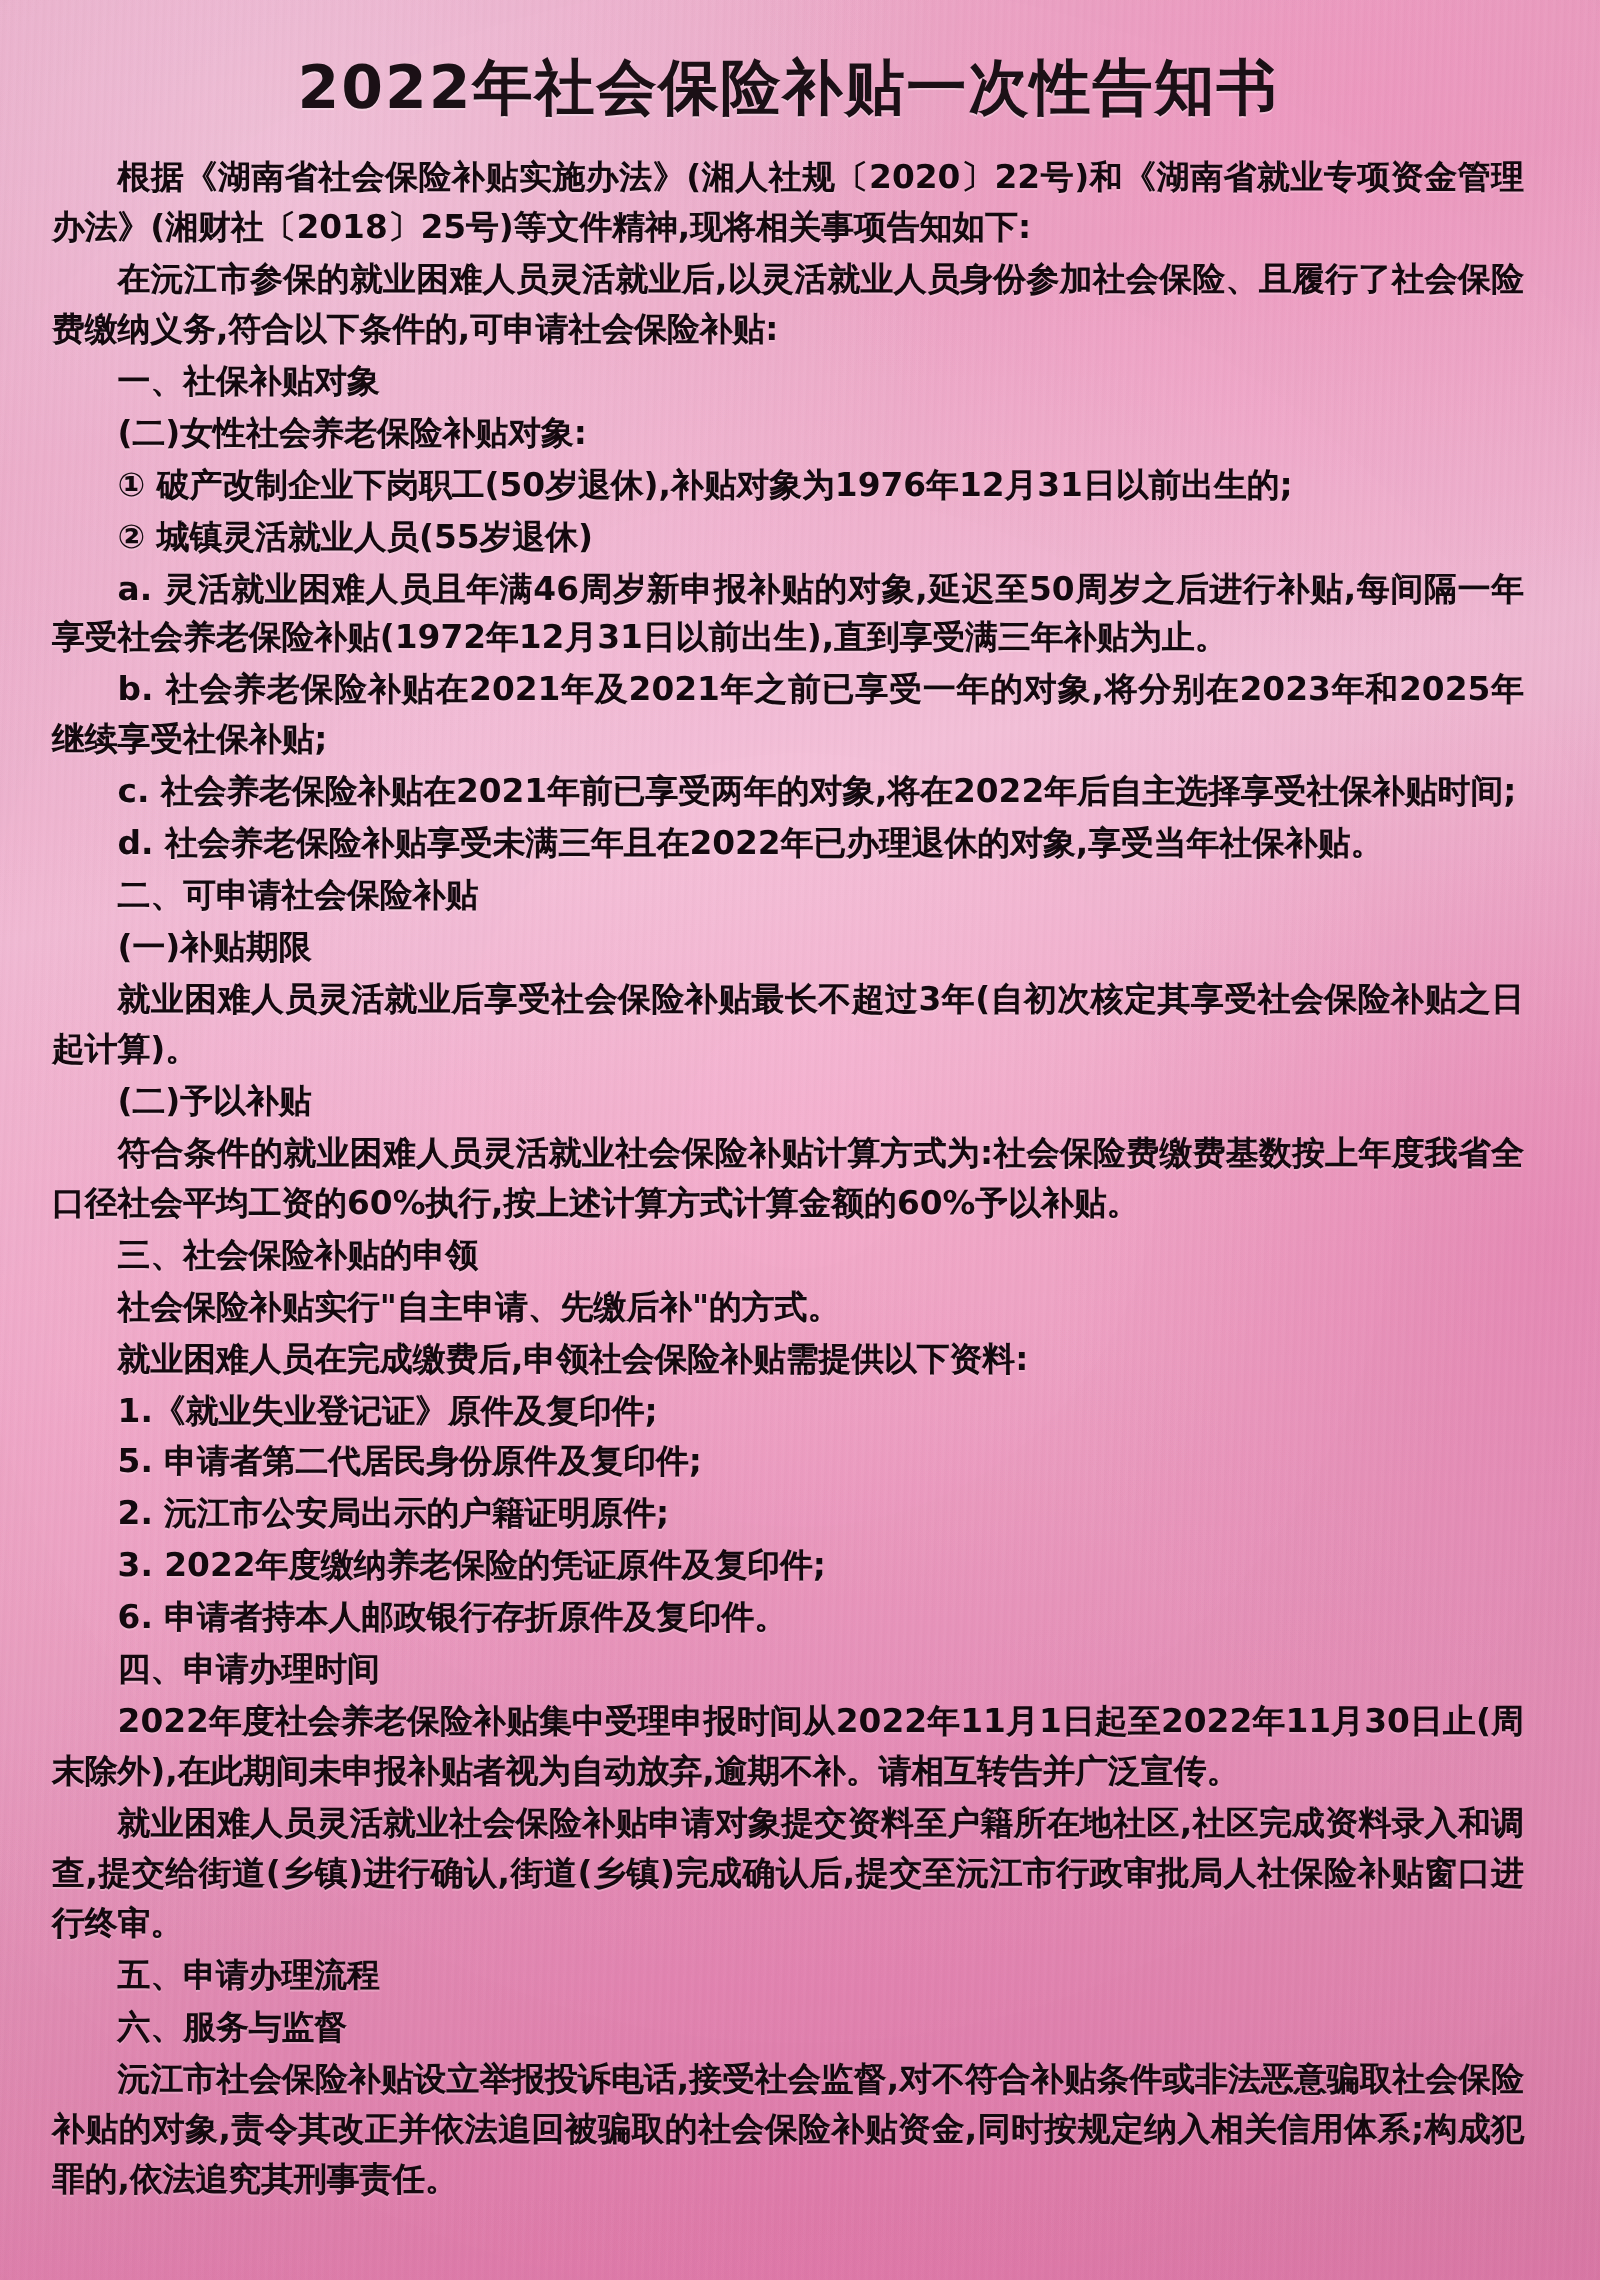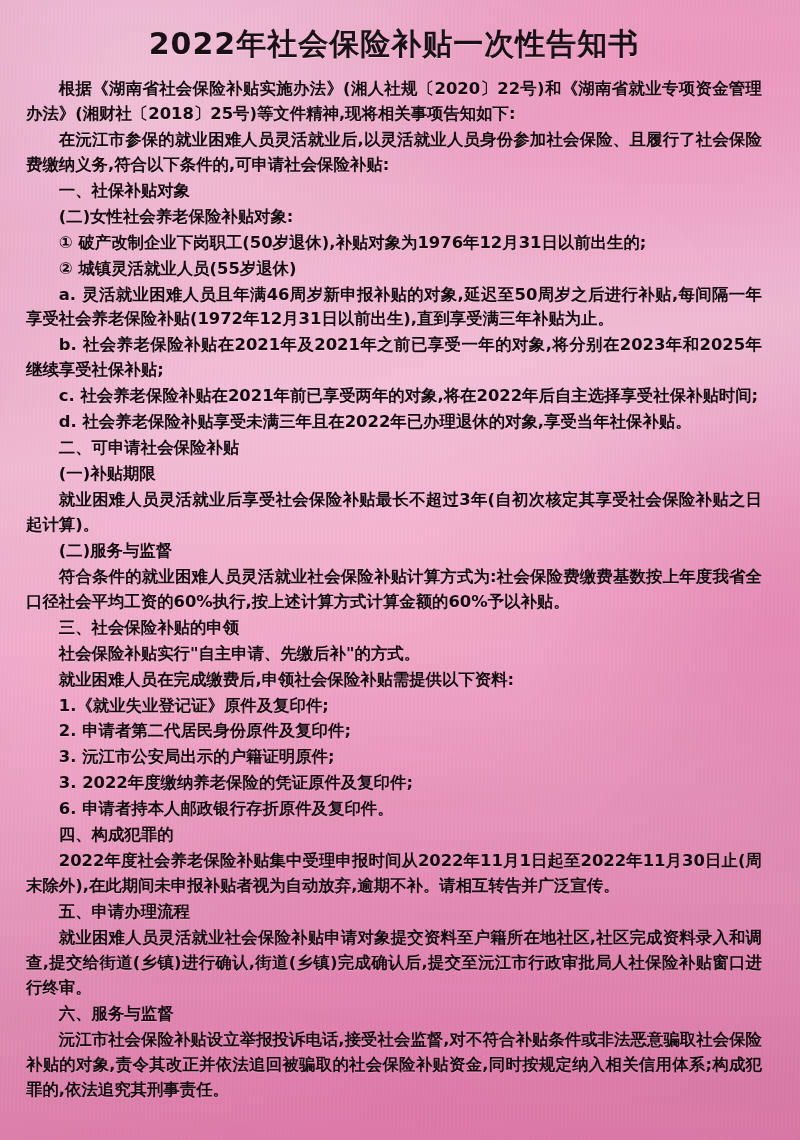--- a/index.html
+++ b/index.html
@@ -97,34 +97,34 @@
       <p class="indent">(二)女性社会养老保险补贴对象:</p>
       <p class="indent">① 破产改制企业下岗职工(50岁退休),补贴对象为1976年12月31日以前出生的;</p>
       <p class="indent">② 城镇灵活就业人员(55岁退休)</p>
       <p class="indent">a. 灵活就业困难人员且年满46周岁新申报补贴的对象,延迟至50周岁之后进行补贴,每间隔一年享受社会养老保险补贴(1972年12月31日以前出生),直到享受满三年补贴为止。</p>
       <p class="indent">b. 社会养老保险补贴在2021年及2021年之前已享受一年的对象,将分别在2023年和2025年继续享受社保补贴;</p>
       <p class="indent">c. 社会养老保险补贴在2021年前已享受两年的对象,将在2022年后自主选择享受社保补贴时间;</p>
       <p class="indent">d. 社会养老保险补贴享受未满三年且在2022年已办理退休的对象,享受当年社保补贴。</p>
       <p class="indent">二、可申请社会保险补贴</p>
       <p class="indent">(一)补贴期限</p>
       <p class="indent">就业困难人员灵活就业后享受社会保险补贴最长不超过3年(自初次核定其享受社会保险补贴之日起计算)。</p>
-      <p class="indent">(二)服务与监督</p>
+      <p class="indent">(二)予以补贴</p>
       <p class="indent">符合条件的就业困难人员灵活就业社会保险补贴计算方式为:社会保险费缴费基数按上年度我省全口径社会平均工资的60%执行,按上述计算方式计算金额的60%予以补贴。</p>
       <p class="indent">三、社会保险补贴的申领</p>
       <p class="indent">社会保险补贴实行"自主申请、先缴后补"的方式。</p>
       <p class="indent">就业困难人员在完成缴费后,申领社会保险补贴需提供以下资料:</p>
       <p class="indent">1.《就业失业登记证》原件及复印件;</p>
-      <p class="indent">2. 申请者第二代居民身份原件及复印件;</p>
-      <p class="indent">3. 沅江市公安局出示的户籍证明原件;</p>
+      <p class="indent">5. 申请者第二代居民身份原件及复印件;</p>
+      <p class="indent">2. 沅江市公安局出示的户籍证明原件;</p>
       <p class="indent">3. 2022年度缴纳养老保险的凭证原件及复印件;</p>
       <p class="indent">6. 申请者持本人邮政银行存折原件及复印件。</p>
-      <p class="indent">四、构成犯罪的</p>
+      <p class="indent">四、申请办理时间</p>
       <p class="indent">2022年度社会养老保险补贴集中受理申报时间从2022年11月1日起至2022年11月30日止(周末除外),在此期间未申报补贴者视为自动放弃,逾期不补。请相互转告并广泛宣传。</p>
+      <p class="indent">就业困难人员灵活就业社会保险补贴申请对象提交资料至户籍所在地社区,社区完成资料录入和调查,提交给街道(乡镇)进行确认,街道(乡镇)完成确认后,提交至沅江市行政审批局人社保险补贴窗口进行终审。</p>
       <p class="indent">五、申请办理流程</p>
-      <p class="indent">就业困难人员灵活就业社会保险补贴申请对象提交资料至户籍所在地社区,社区完成资料录入和调查,提交给街道(乡镇)进行确认,街道(乡镇)完成确认后,提交至沅江市行政审批局人社保险补贴窗口进行终审。</p>
       <p class="indent">六、服务与监督</p>
       <p class="indent">沅江市社会保险补贴设立举报投诉电话,接受社会监督,对不符合补贴条件或非法恶意骗取社会保险补贴的对象,责令其改正并依法追回被骗取的社会保险补贴资金,同时按规定纳入相关信用体系;构成犯罪的,依法追究其刑事责任。</p>
 
     </div>
 
   </div>
   <div class="blur-bottom"></div>
 </div>
 
 </body></html>

